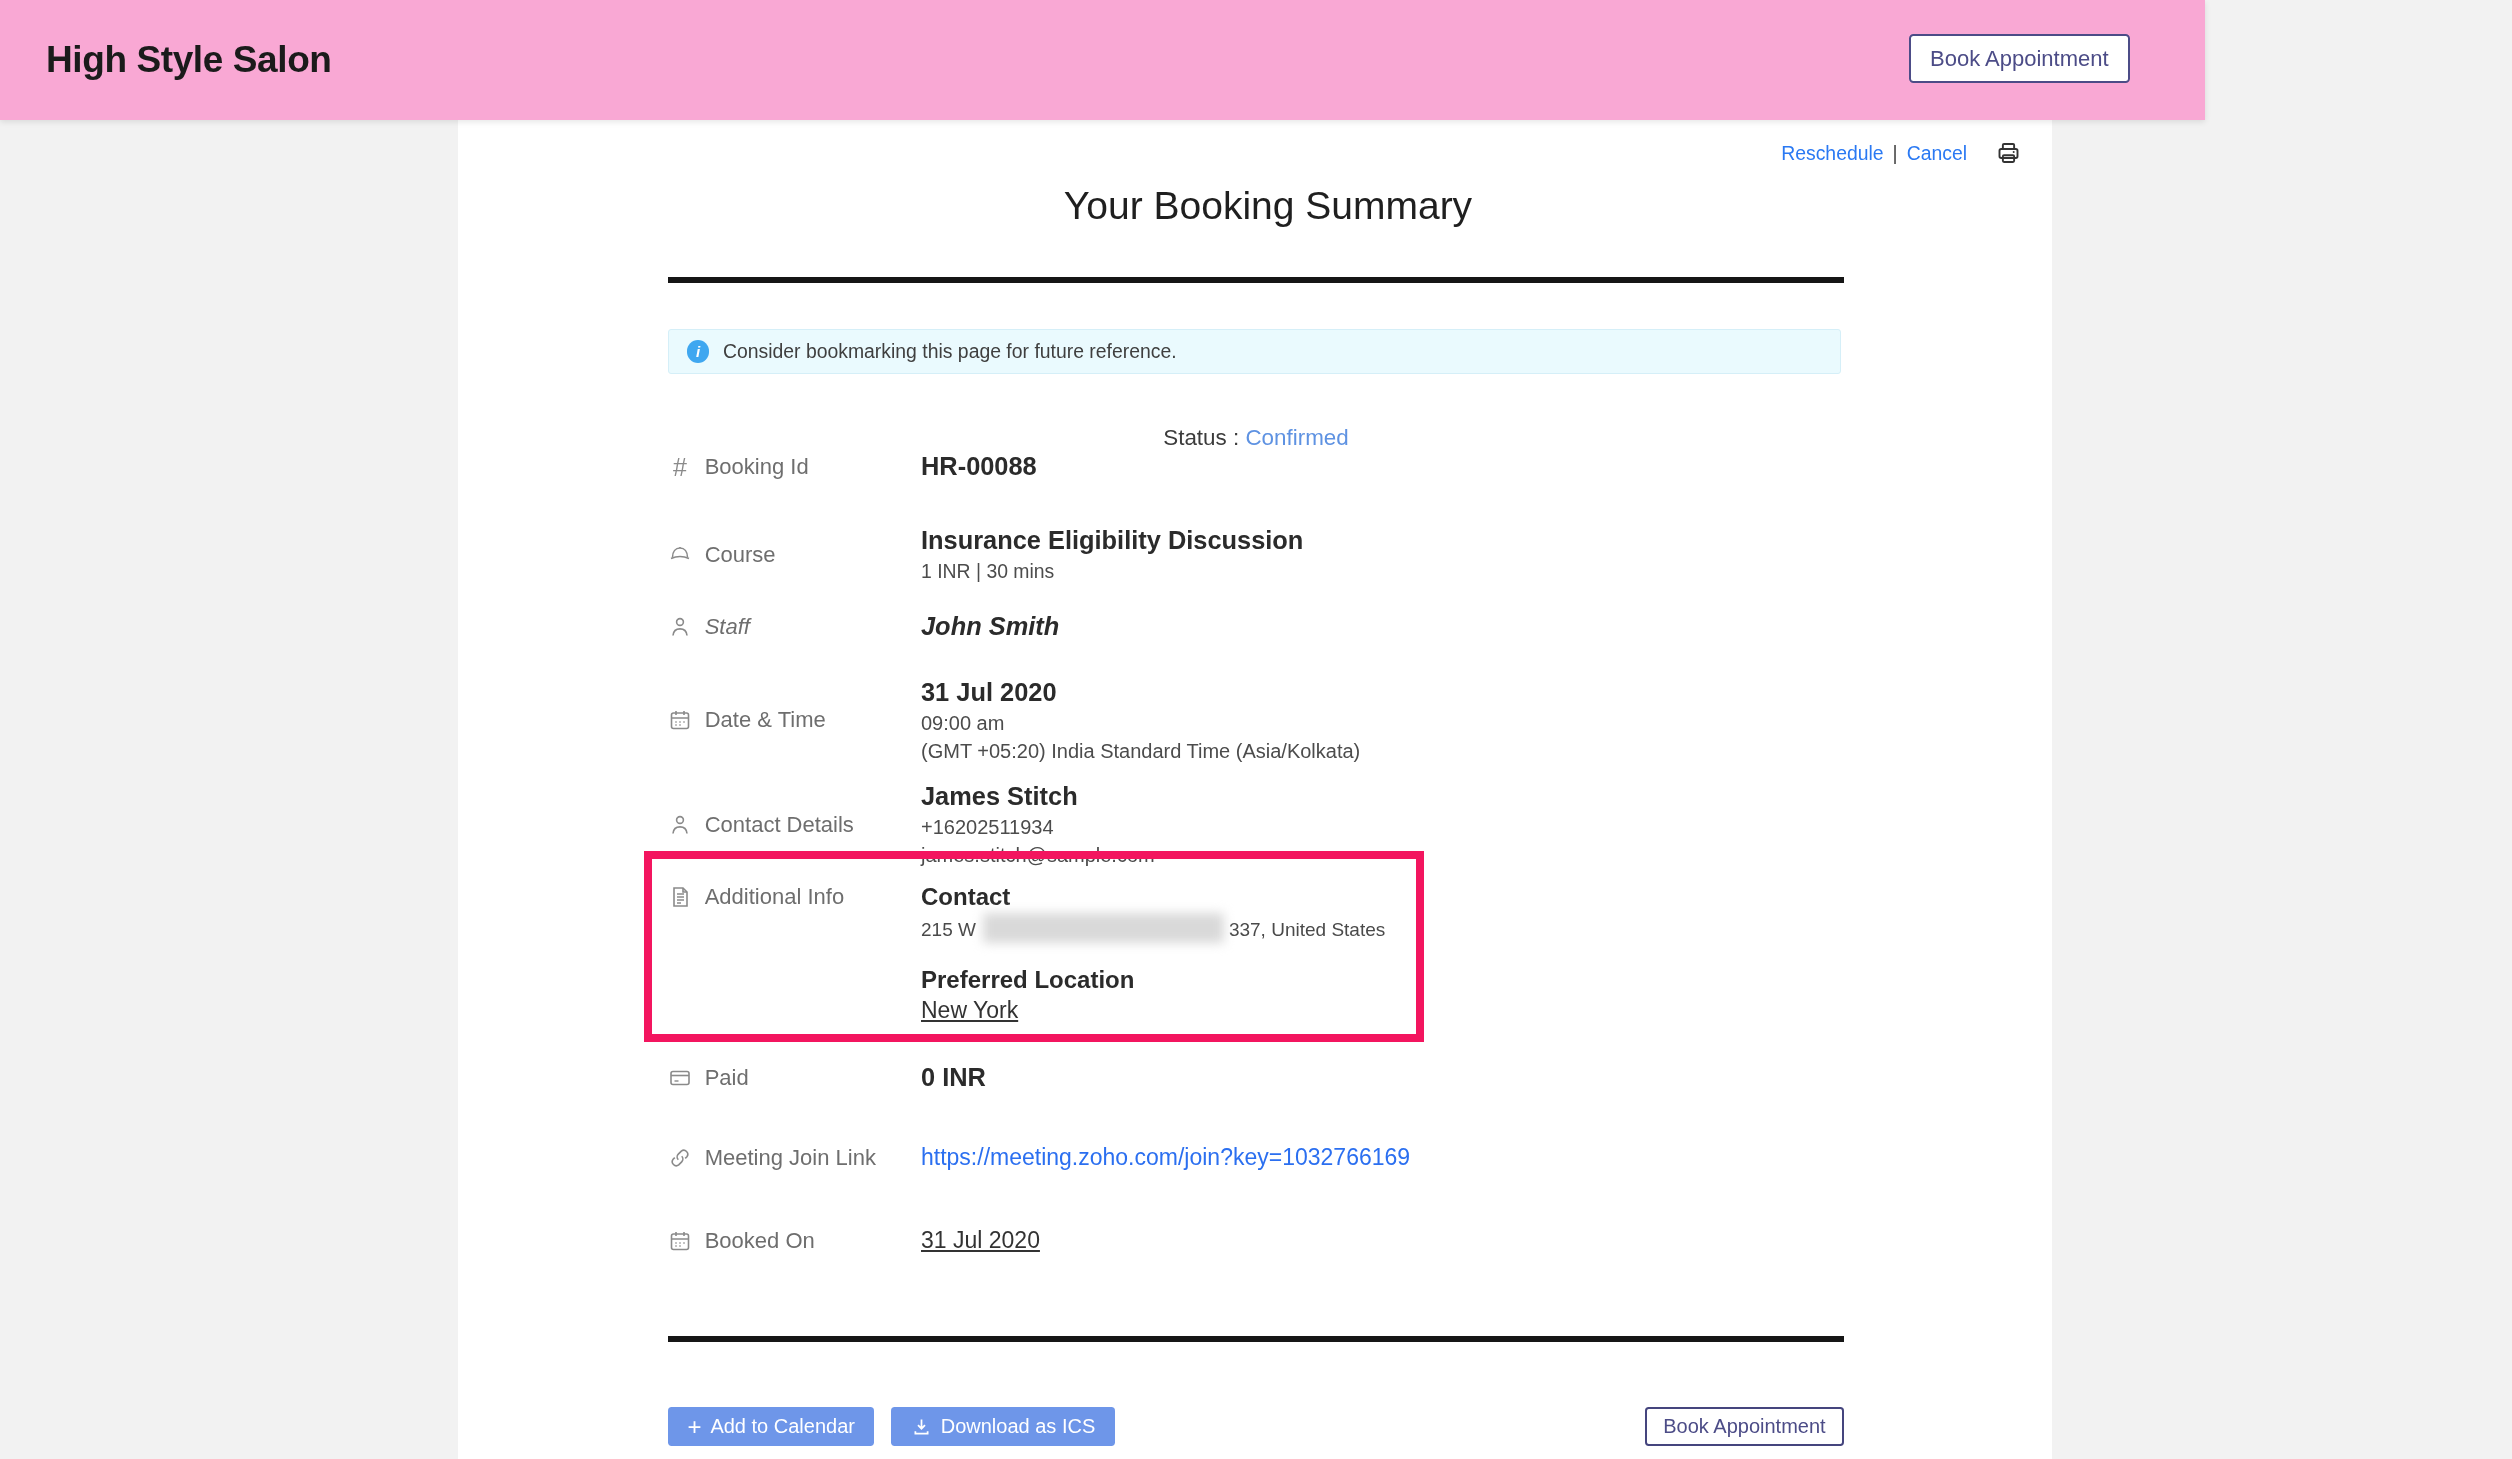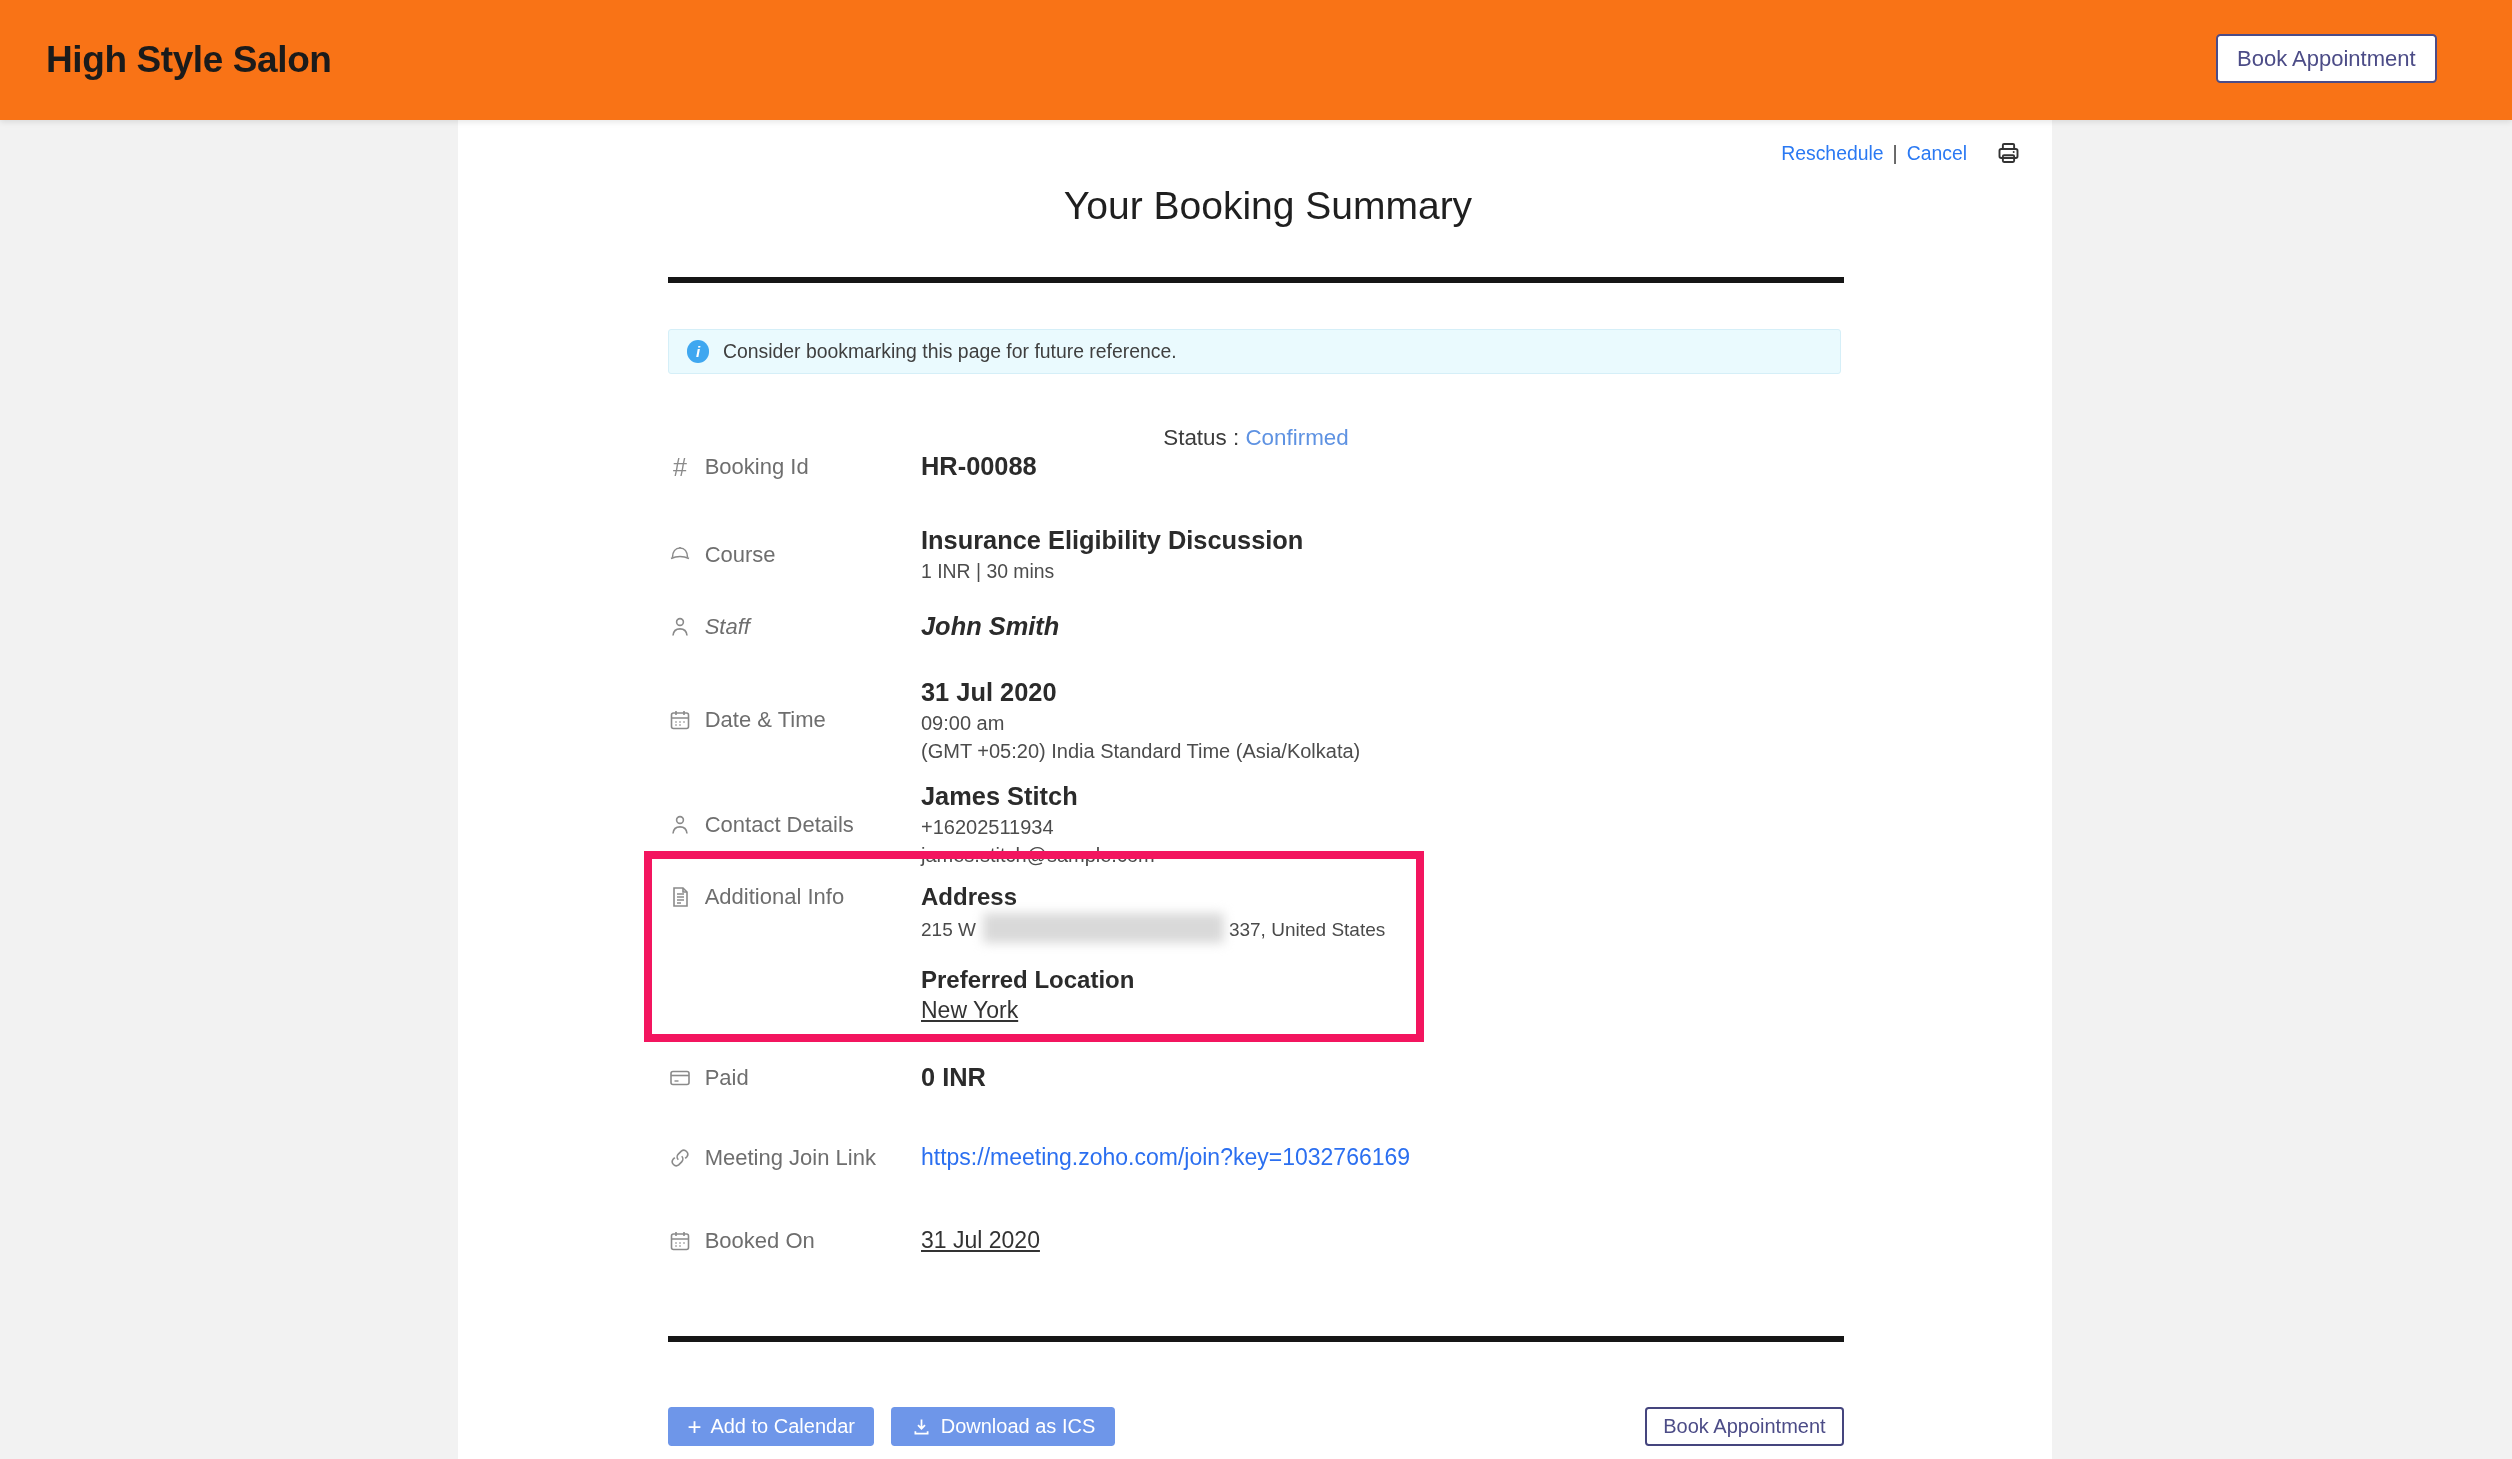--- a/index.html
+++ b/index.html
@@ -5,22 +5,22 @@
   html,body{margin:0;padding:0;}
   body{
     width:2512px;height:1459px;
     background:#f2f2f2;
     font-family:"Liberation Sans", sans-serif;
     position:relative;overflow:hidden;
     -webkit-font-smoothing:antialiased;
   }
   
   .topbar{
-    position:absolute;left:0;top:0;width:2512px;height:120px;
-    background:#f97316;box-shadow:0 2.2px 6px rgba(0,0,0,0.10);z-index:20;
+    position:absolute;left:0;top:0;width:2205px;height:120px;
+    background:#f9a8d4;box-shadow:0 2.2px 6px rgba(0,0,0,0.10);z-index:20;
   }
   .brand{
     position:absolute;left:46px;top:0;height:120px;display:flex;align-items:center;
     font-size:37px;font-weight:700;color:#1b1b1b;letter-spacing:-0.4px;
   }
   .hdr-book-btn{
     position:absolute;right:75px;top:34px;height:49px;
     border:2.2px solid #4c4c87;border-radius:4.5px;background:#ffffff;
     color:#4c4c87;font-size:22px;font-family:"Liberation Sans",sans-serif;
     padding:0 19.4px;display:flex;align-items:center;cursor:pointer;
@@ -232,21 +232,21 @@
       <span class="ric">
         <svg width="24" height="24" viewBox="0 0 24 24" fill="none" stroke="#8a8a8a" stroke-width="1.6">
           <path d="M6 3h9l4 4v14H6z"></path>
           <path d="M15 3v4h4"></path>
           <path d="M9 9h7M9 12h7M9 15h7M9 18h4" stroke-width="1.4"></path>
         </svg>
       </span>
       <span>Additional Info</span>
     </div>
     <div class="val">
-      <div class="v-strong">Address</div>
+      <div class="v-strong">Contact</div>
       <div class="v-addr"><span>215 W</span><span class="blur"></span><span>337, United States</span></div>
       <div class="spacer22"></div>
       <div class="v-strong">Preferred Location</div>
       <div class="v-plain">New York</div>
     </div>
   </div>
 
   <div class="hl-box"></div>
 
   <div class="row row-paid">

